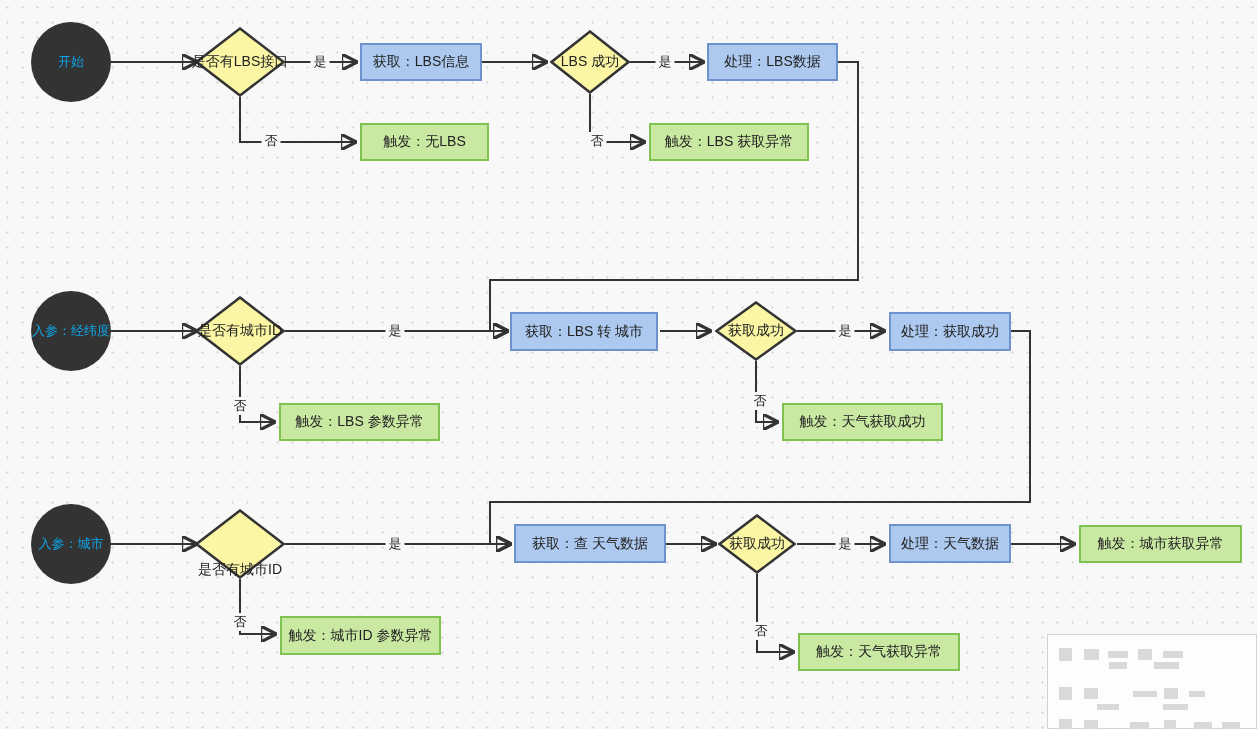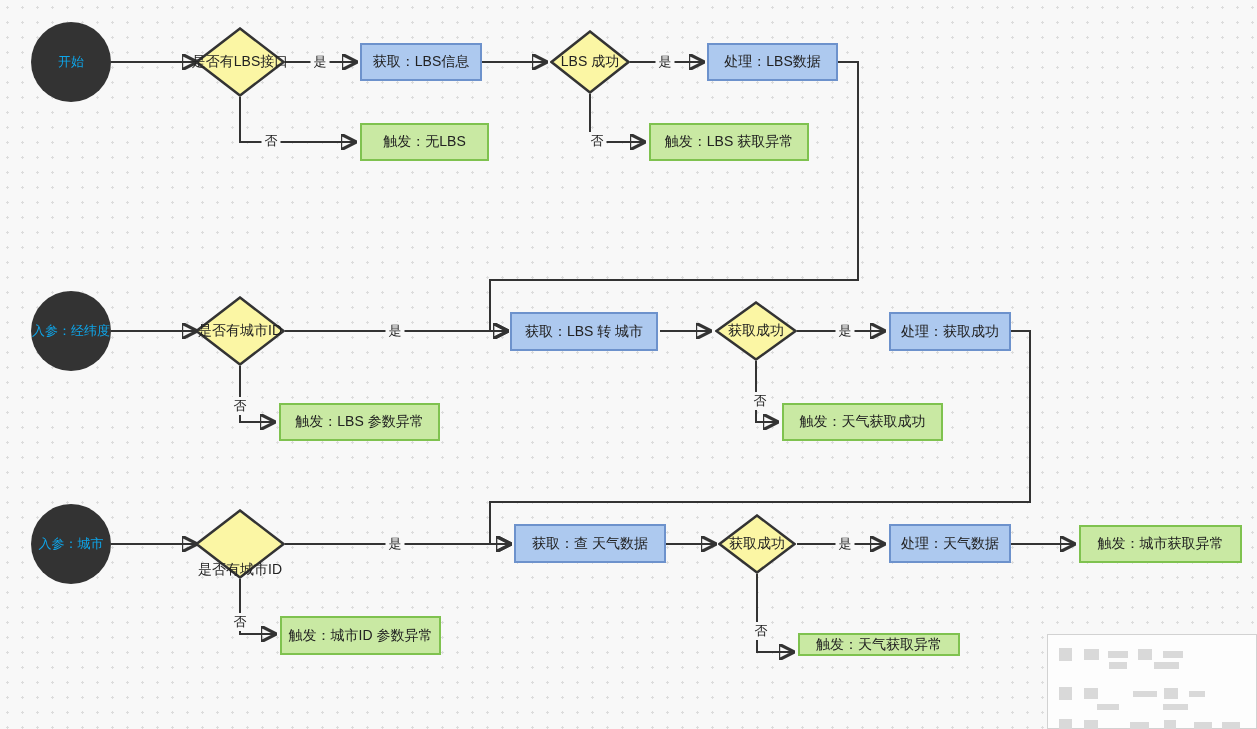--- a/index.html
+++ b/index.html
@@ -180,21 +180,21 @@
 </div>
 
 <div class="node trigger" style="left:1079px;top:525px;width:163px;height:38px;">
   <span>触发：城市获取异常</span>
 </div>
 
 <div class="node trigger" style="left:280px;top:616px;width:161px;height:39px;">
   <span>触发：城市ID 参数异常</span>
 </div>
 
-<div class="node trigger" style="left:798px;top:633px;width:162px;height:23px;">
+<div class="node trigger" style="left:798px;top:633px;width:162px;height:38px;">
   <span>触发：天气获取异常</span>
 </div>
 
 <div class="elabel" style="left:320px;top:62px;">是</div>
 <div class="elabel" style="left:665px;top:62px;">是</div>
 <div class="elabel" style="left:271px;top:141px;">否</div>
 <div class="elabel" style="left:597px;top:141px;">否</div>
 <div class="elabel" style="left:395px;top:331px;">是</div>
 <div class="elabel" style="left:845px;top:331px;">是</div>
 <div class="elabel" style="left:240px;top:406px;">否</div>

